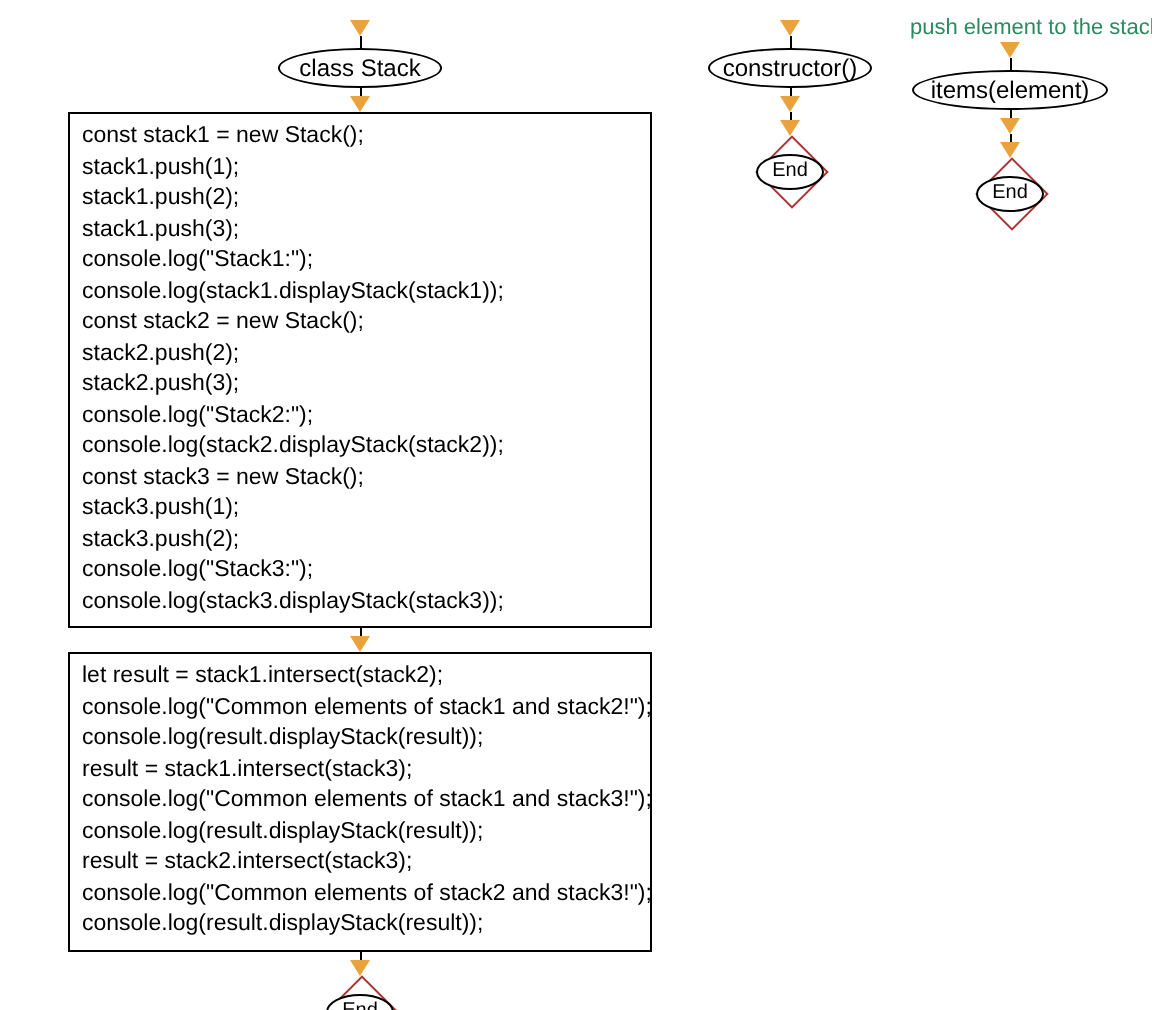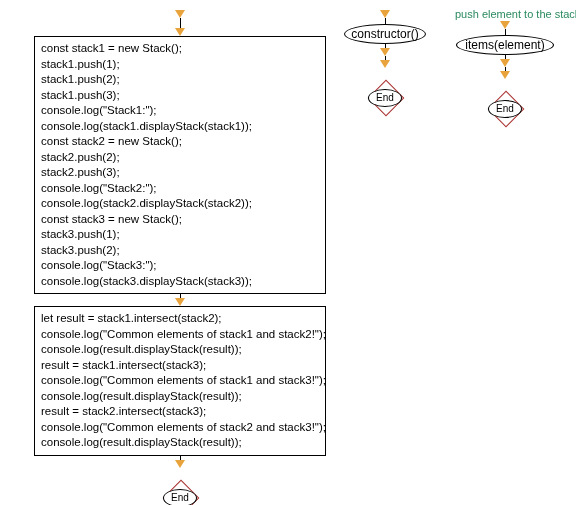--- a/index.html
+++ b/index.html
@@ -46,21 +46,21 @@
     background: #fff;
     font-size: 11.5px;
     line-height: 1.35;
     white-space: pre;
     overflow: hidden;
   }
   .end-node {
     position: relative;
     width: 34px;
     height: 26px;
-    margin: 16px auto;
+    margin: 4px auto;
   }
   .end-node .diamond {
     position: absolute;
     top: 1px;
     left: 5px;
     width: 24px;
     height: 24px;
     border: 1px solid #a33;
     transform: rotate(45deg);
     background: #fff;
@@ -91,20 +91,23 @@
   }
 </style>
 </head>
 <body>
 
 <div class="diagram">
 
   <div class="column" style="left:20px; top:0; width:300px;">
     <div class="arrow-down"></div>
     <div class="connector-line" style="height:6px;"></div>
+    <div class="node-label">
+      <span class="ellipse">class Stack</span>
+    </div>
     <div class="connector-line" style="height:4px;"></div>
     <div class="arrow-down"></div>
 
     <div class="code-box" style="width:278px;"><span id="box1">const stack1 = new Stack();
 stack1.push(1);
 stack1.push(2);
 stack1.push(3);
 console.log("Stack1:");
 console.log(stack1.displayStack(stack1));
 const stack2 = new Stack();
@@ -131,21 +134,21 @@
 console.log(result.displayStack(result));</span></div>
     <div class="connector-line" style="height:4px;"></div>
     <div class="arrow-down"></div>
 
     <div class="end-node">
       <div class="diamond"></div>
       <div class="inner-ellipse">End</div>
     </div>
   </div>
 
-  <div class="column" style="left:330px; top:0; width:90px;">
+  <div class="column" style="left:340px; top:0; width:90px;">
     <div class="arrow-down"></div>
     <div class="connector-line" style="height:6px;"></div>
     <div class="node-label">
       <span class="ellipse" style="padding:2px 6px;">constructor()</span>
     </div>
     <div class="connector-line" style="height:4px;"></div>
     <div class="arrow-down"></div>
     <div class="connector-line" style="height:4px;"></div>
     <div class="arrow-down"></div>
     <div class="end-node">

